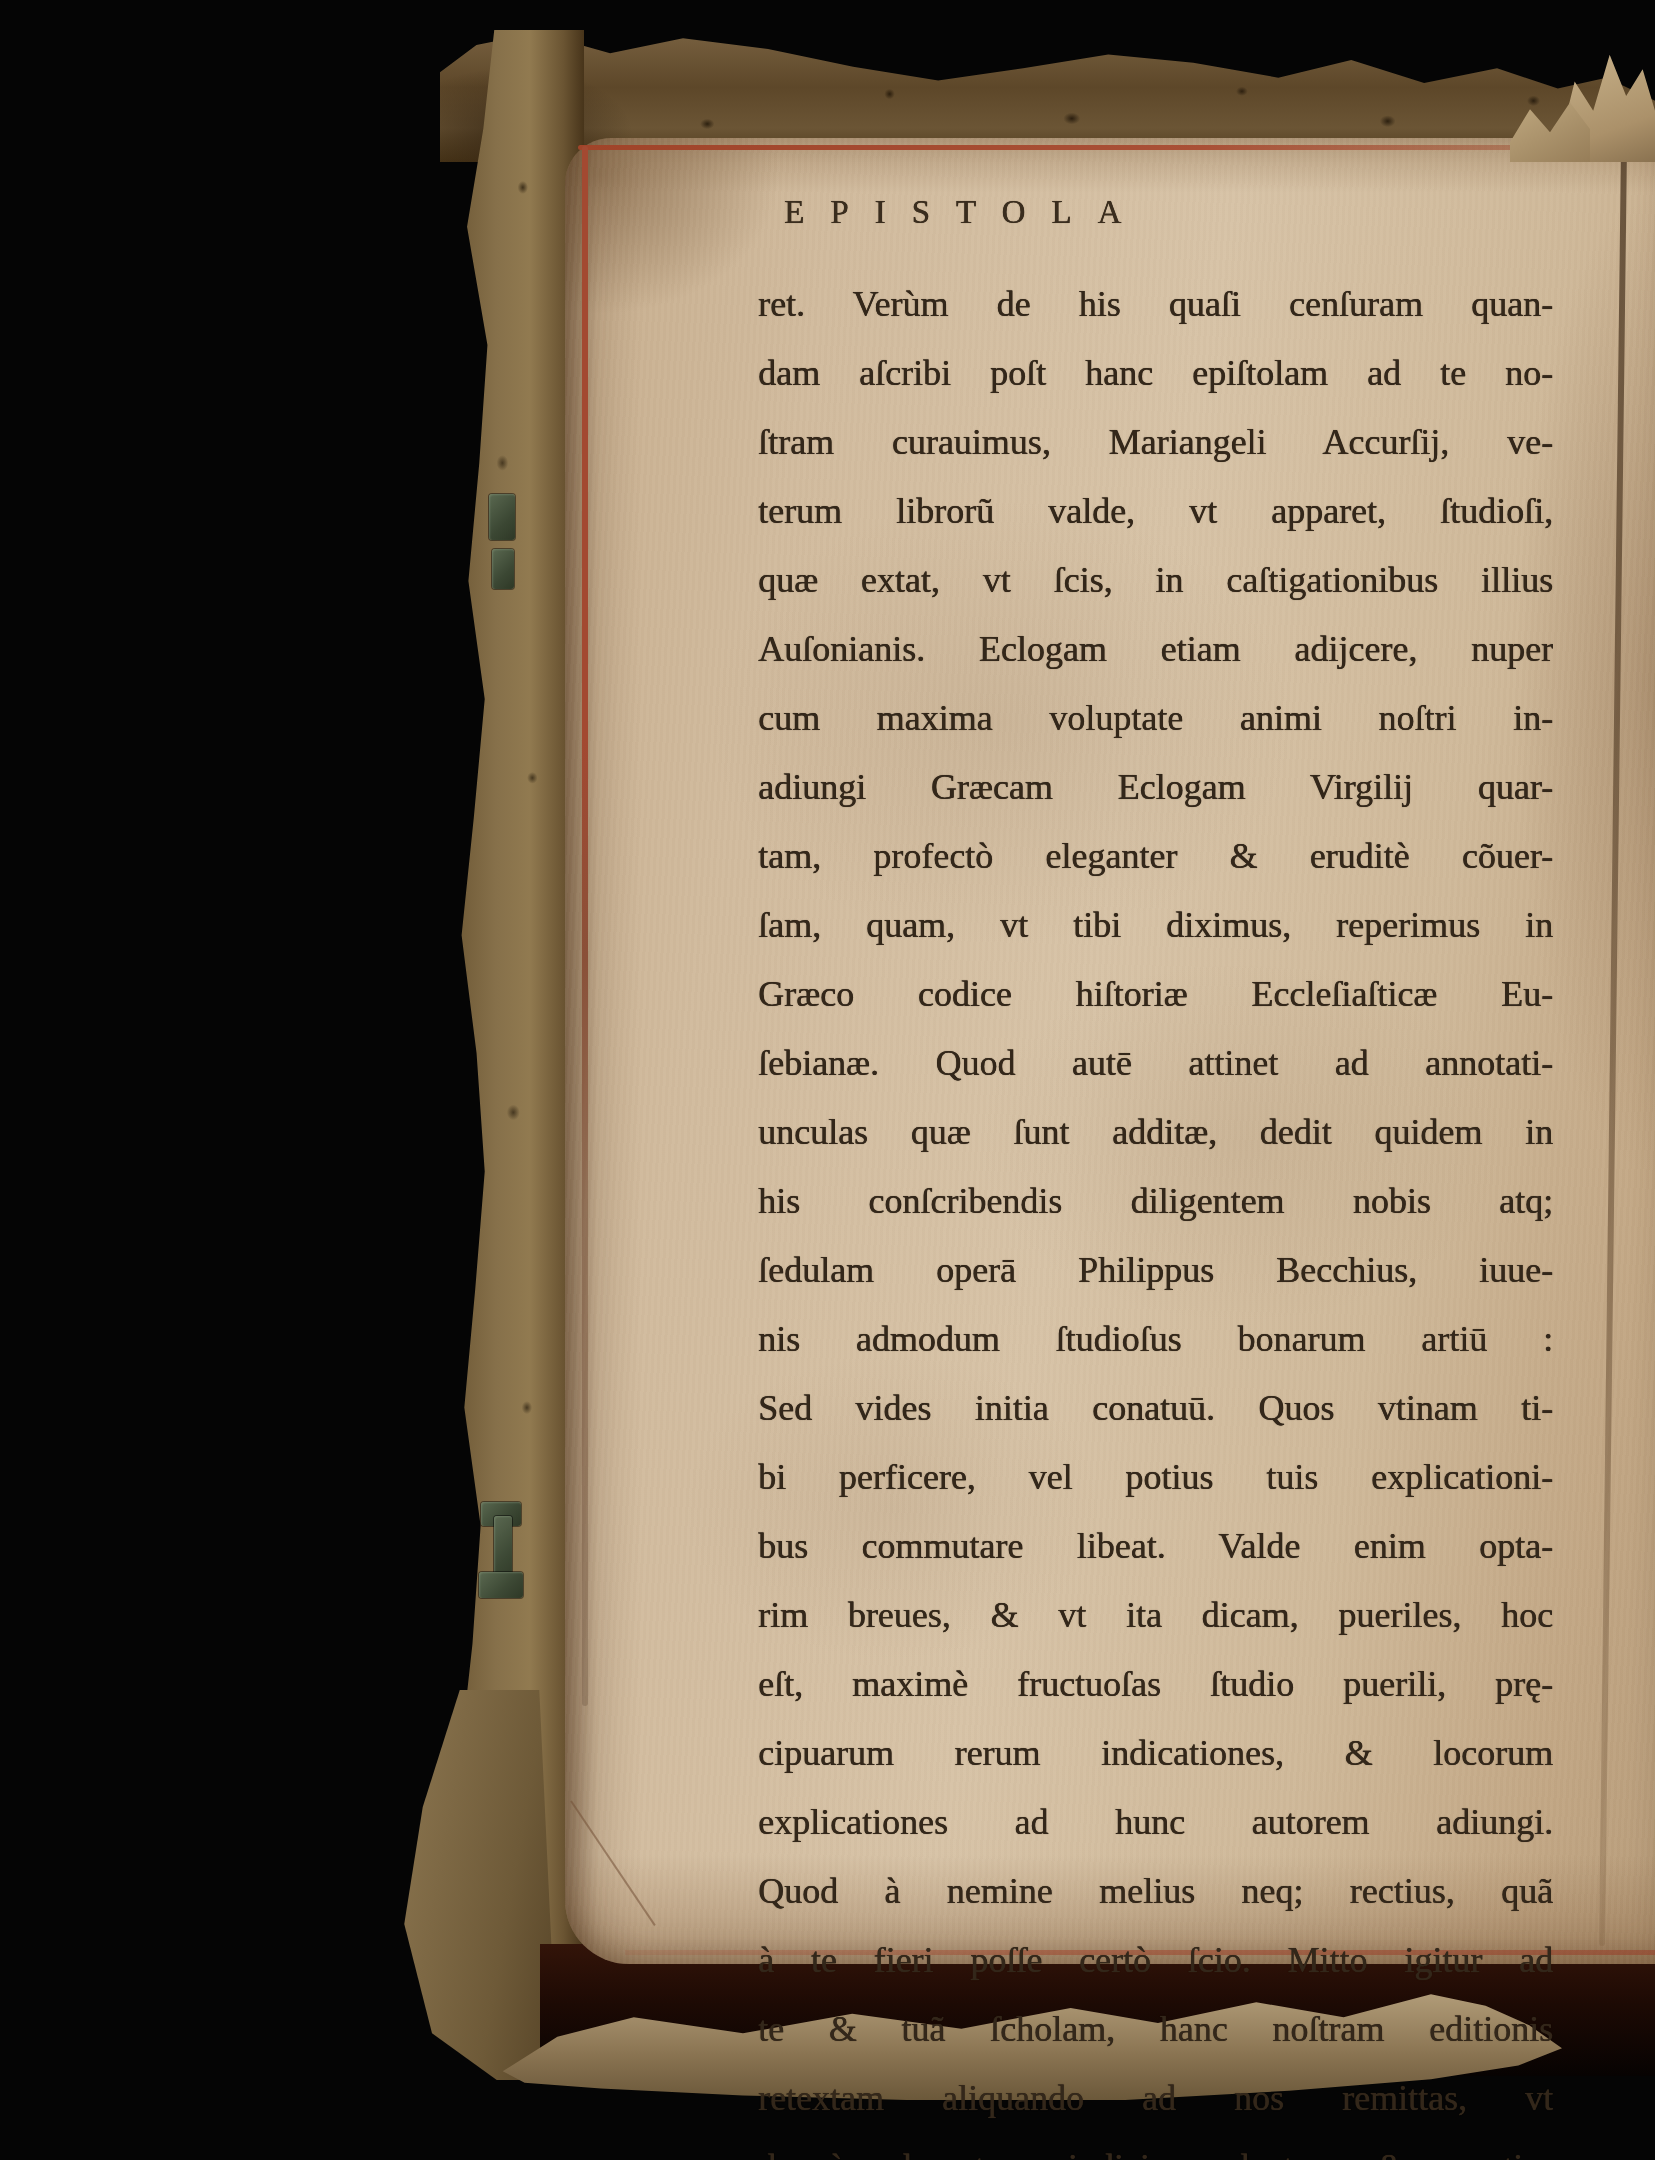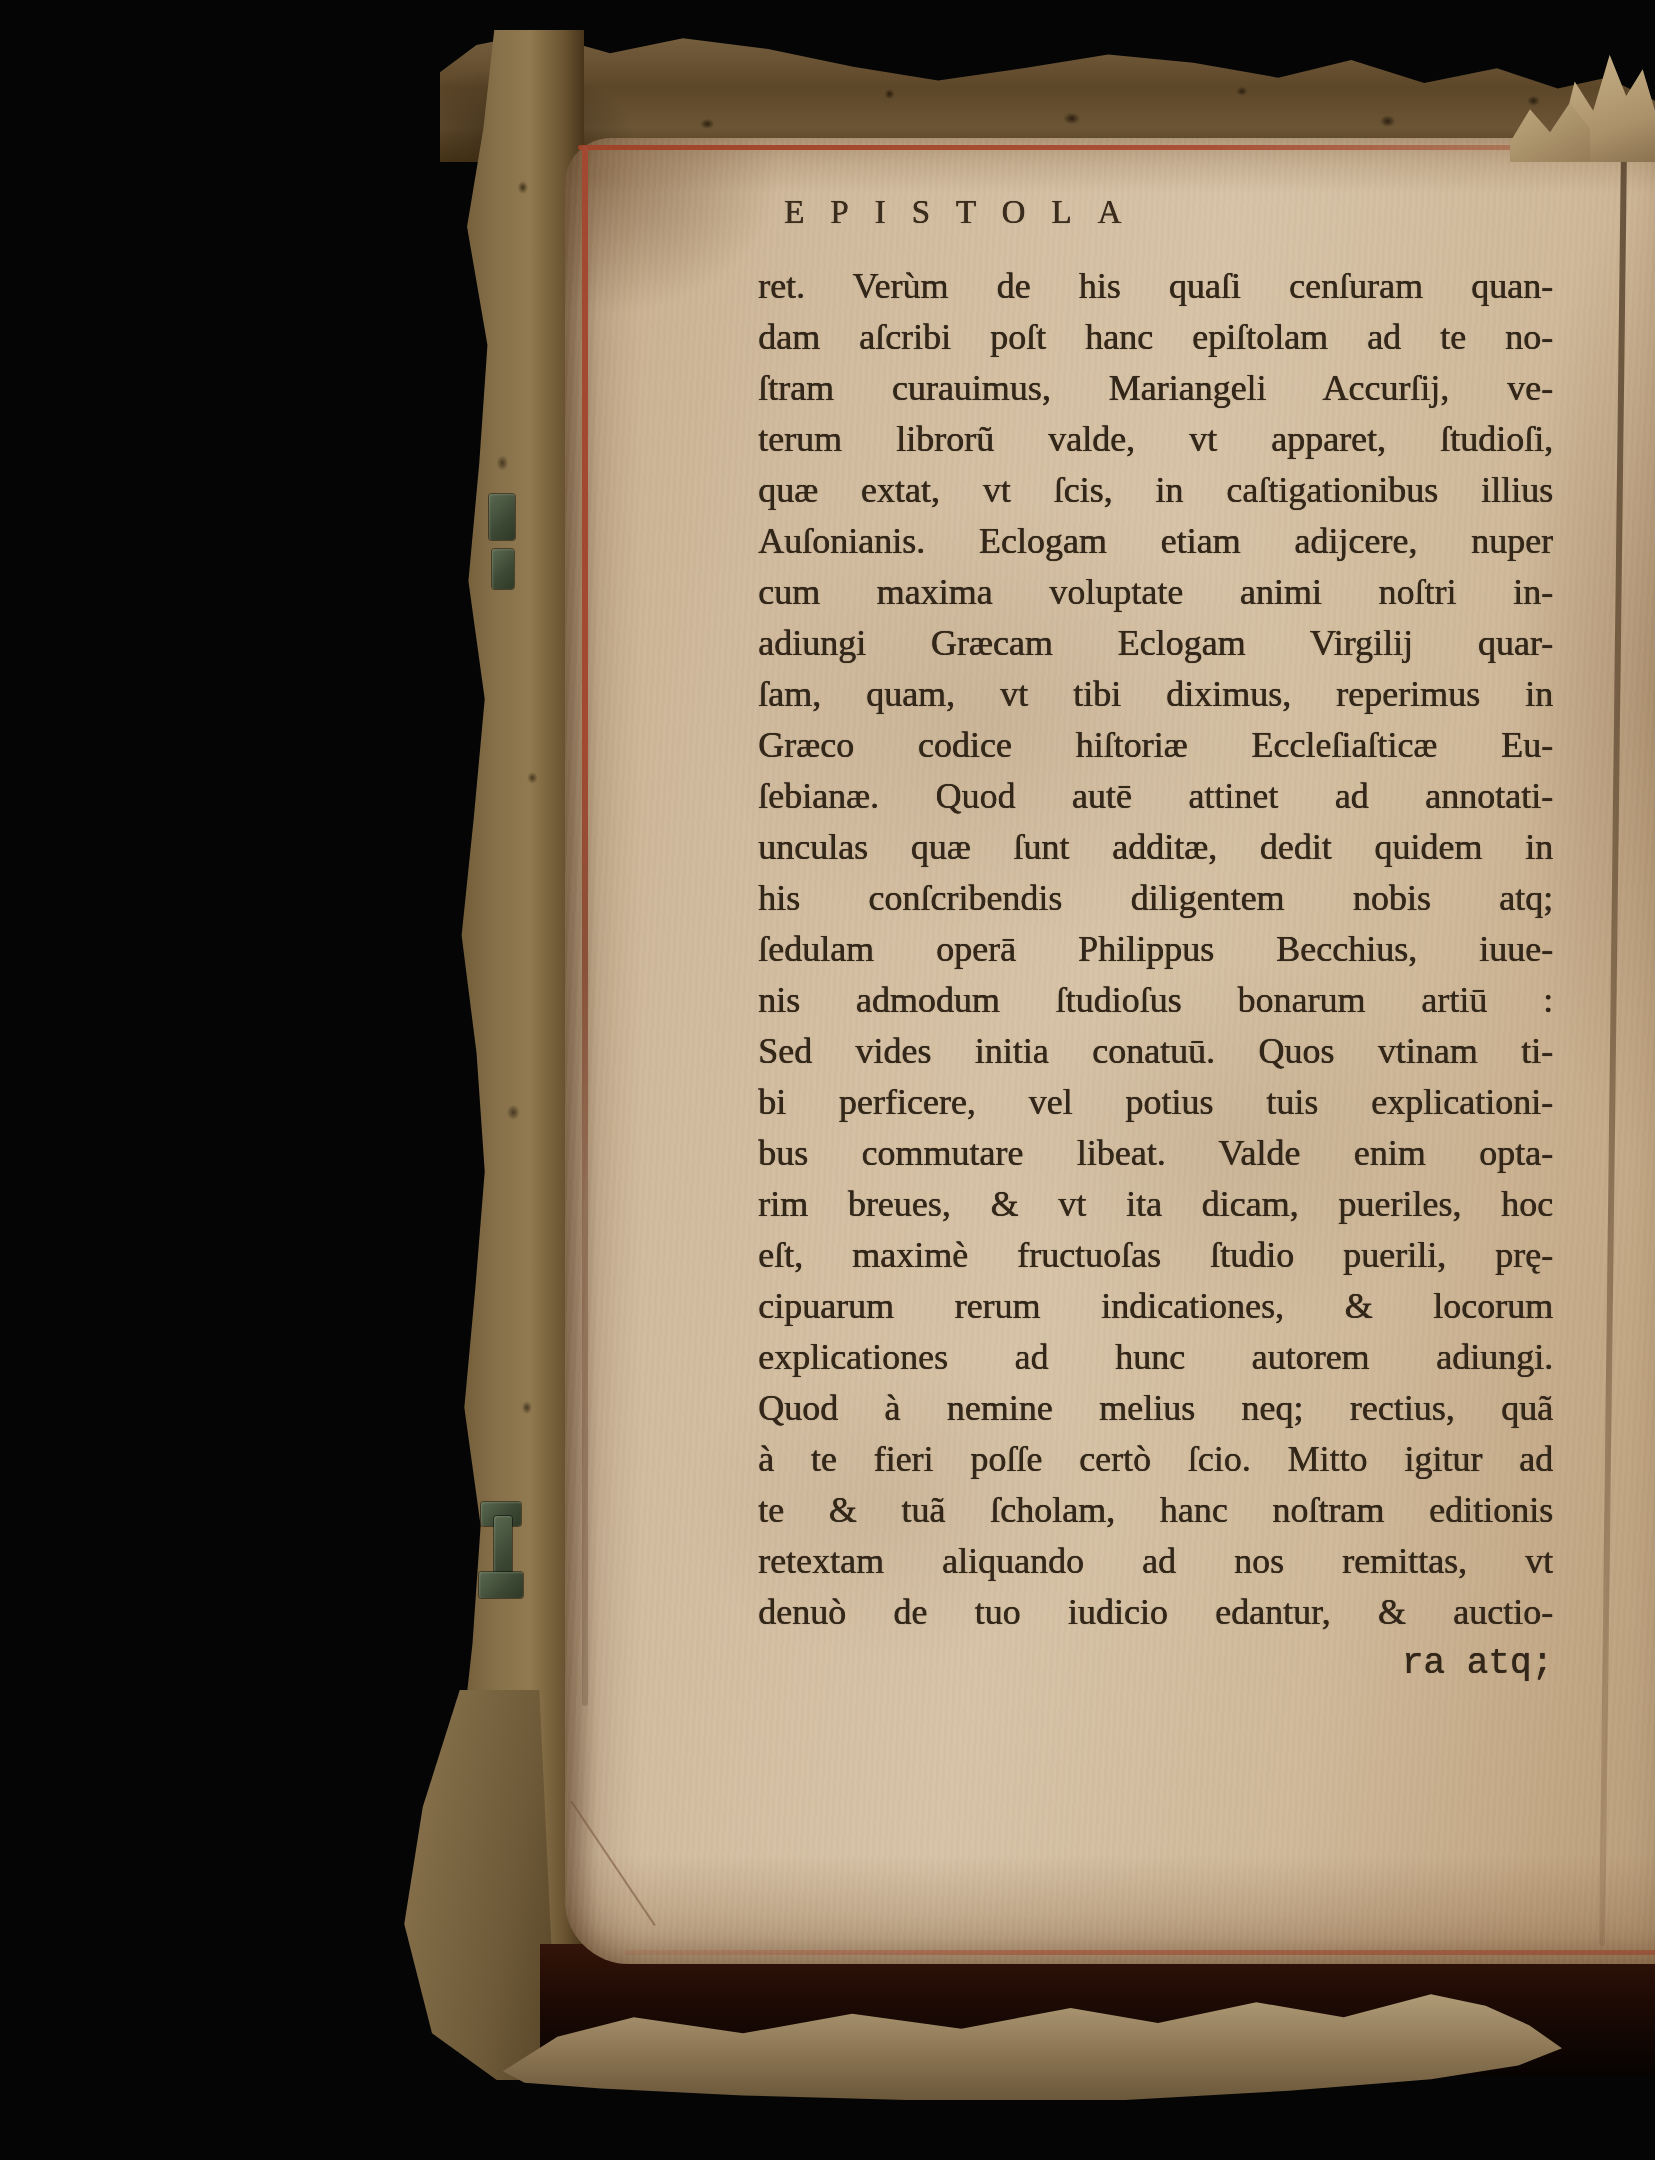--- a/index.html
+++ b/index.html
@@ -138,20 +138,21 @@
   .textblock{
     left:193px;top:123px;width:795px;
     color:#33271a;
     font-size:36px;
     text-shadow:.4px 0 0 currentColor,0 0 1.2px rgba(51,39,26,.45);
   }
   .line{
     height:51px;line-height:51px;
     text-align:justify;
     overflow:hidden;
+    margin-top:18px;
   }
   .line::after{content:"";display:inline-block;width:100%;height:0;}
   .catchword{
     height:51px;line-height:51px;
     text-align:right;
     font-family:Liberation Mono, monospace;
   }
 
   
   .clasp{background:linear-gradient(135deg,#5a6850,#3c4834 60%,#2e3826);
@@ -186,20 +187,21 @@
 
     <div class="abs textblock">
       <div class="line">ret. Verùm de his quaſi cenſuram quan-</div>
       <div class="line">dam aſcribi poſt hanc epiſtolam ad te no-</div>
       <div class="line">ſtram curauimus, Mariangeli Accurſij, ve-</div>
       <div class="line">terum librorũ valde, vt apparet, ſtudioſi,</div>
       <div class="line">quæ extat, vt ſcis, in caſtigationibus illius</div>
       <div class="line">Auſonianis. Eclogam etiam adijcere, nuper</div>
       <div class="line">cum maxima voluptate animi noſtri in-</div>
       <div class="line">adiungi Græcam Eclogam Virgilij quar-</div>
+      <div class="line">tam, profectò eleganter &amp; eruditè cõuer-</div>
       <div class="line">ſam, quam, vt tibi diximus, reperimus in</div>
       <div class="line">Græco codice hiſtoriæ Eccleſiaſticæ Eu-</div>
       <div class="line">ſebianæ. Quod autē attinet ad annotati-</div>
       <div class="line">unculas quæ ſunt additæ, dedit quidem in</div>
       <div class="line">his conſcribendis diligentem nobis atq;</div>
       <div class="line">ſedulam operā Philippus Becchius, iuue-</div>
       <div class="line">nis admodum ſtudioſus bonarum artiū :</div>
       <div class="line">Sed vides initia conatuū. Quos vtinam ti-</div>
       <div class="line">bi perficere, vel potius tuis explicationi-</div>
       <div class="line">bus commutare libeat. Valde enim opta-</div>

